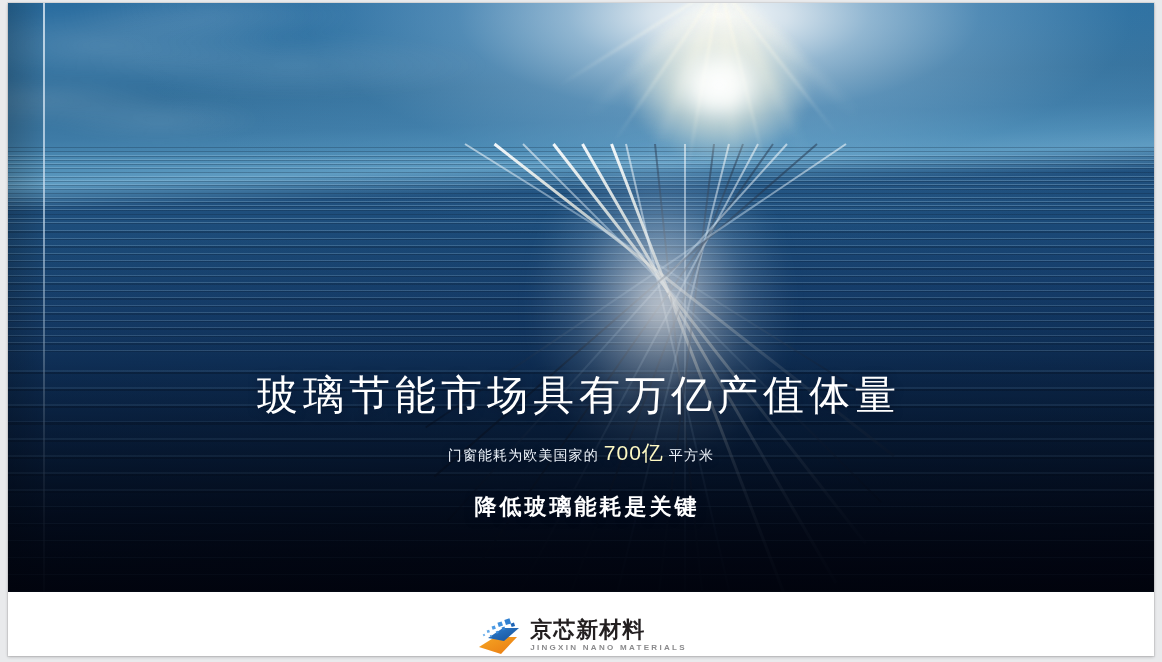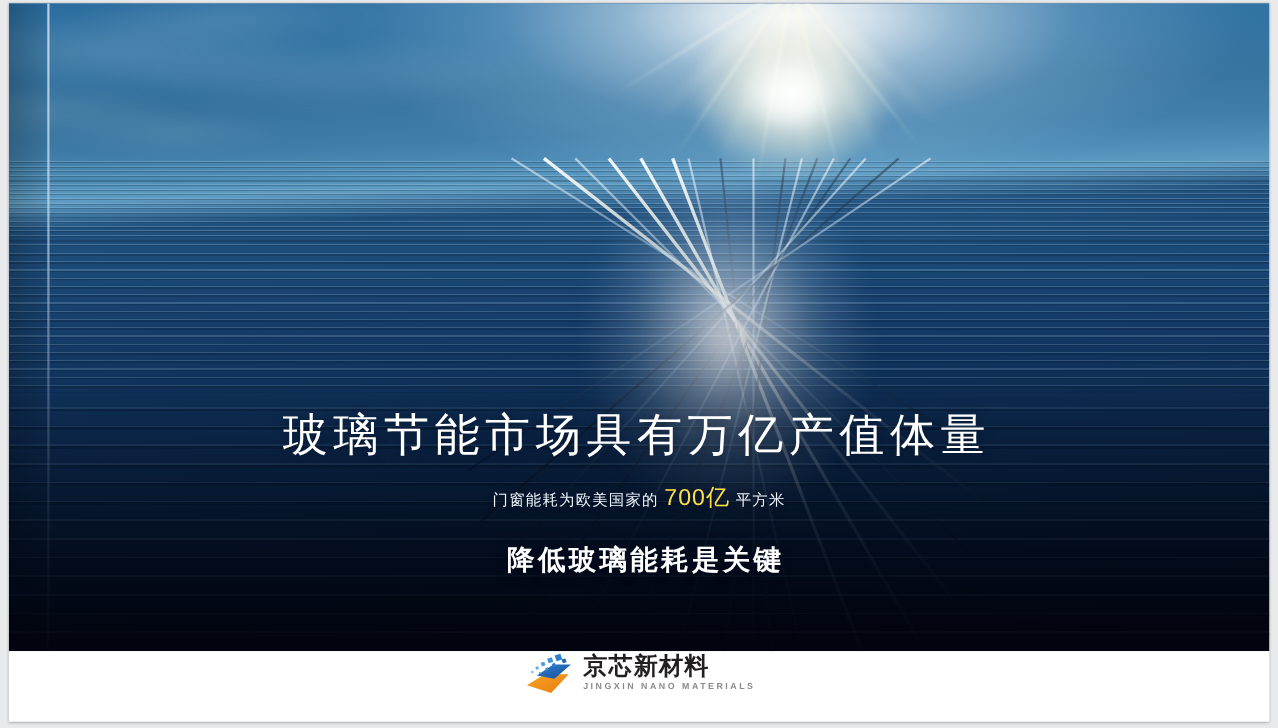--- a/index.html
+++ b/index.html
@@ -288,43 +288,43 @@
     font-size: 14px;
     letter-spacing: 1.1px;
     color: #eef4fb;
     text-shadow: 0 1px 6px rgba(0,10,30,0.70);
   }
   .sub-1 { margin-top: 18px; }
   .sub .big {
     font-size: 21px;
     letter-spacing: 1px;
     font-weight: 300;
-    color: #fde047;
+    color: #fef9c3;
   }
   .tagline {
     margin: 0;
     margin-top: 22px;
-    font-size: 25px;
+    font-size: 22px;
     font-weight: 700;
     letter-spacing: 3px;
     color: #ffffff;
     text-shadow: 0 2px 10px rgba(0,10,30,0.75);
     padding-left: 12px;
   }
 
   
   .footer {
     position: absolute;
     left: 0;
     top: 589px;
     width: 1146px;
     height: 64px;
     background: #ffffff;
     display: flex;
-    align-items: flex-start;
+    align-items: flex-end;
     justify-content: center;
   }
   .logo {
     display: flex;
     align-items: center;
     gap: 9px;
   }
   .logo-mark {
     width: 46px;
     height: 40px;

